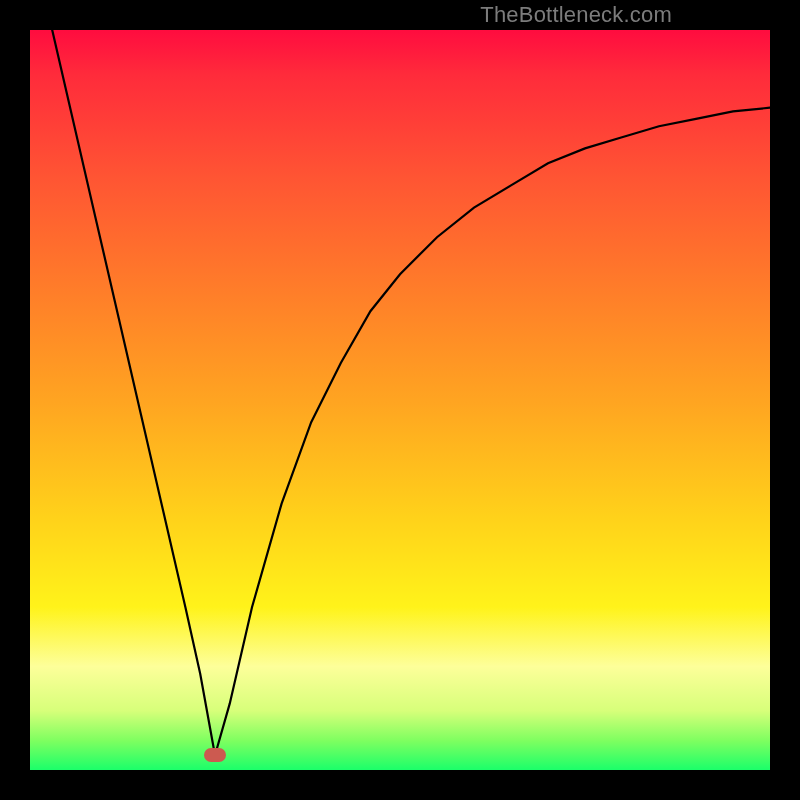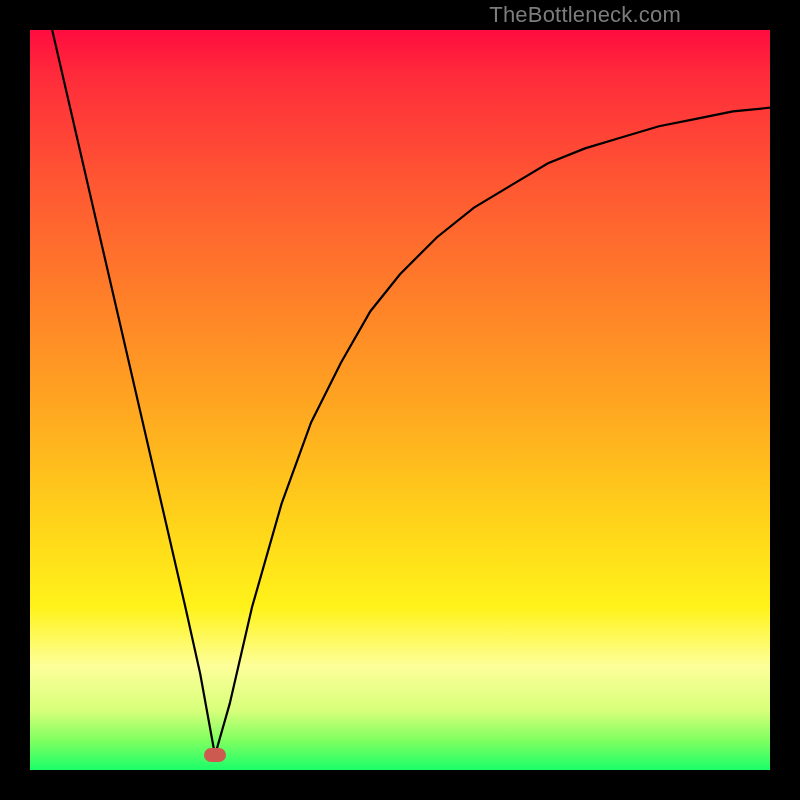--- a/index.html
+++ b/index.html
@@ -9,21 +9,20 @@
     height: 800px;
     overflow: hidden;
     background: #000;
     font-family: Arial, Helvetica, sans-serif;
   }
   .frame {
     position: relative;
     width: 684px;
     height: 800px;
     background: #000;
-    padding-left: 9px;
   }
   .plot {
     position: absolute;
     left: 30px;
     top: 30px;
     width: 740px;
     height: 740px;
     
     background: linear-gradient(
       to bottom,

